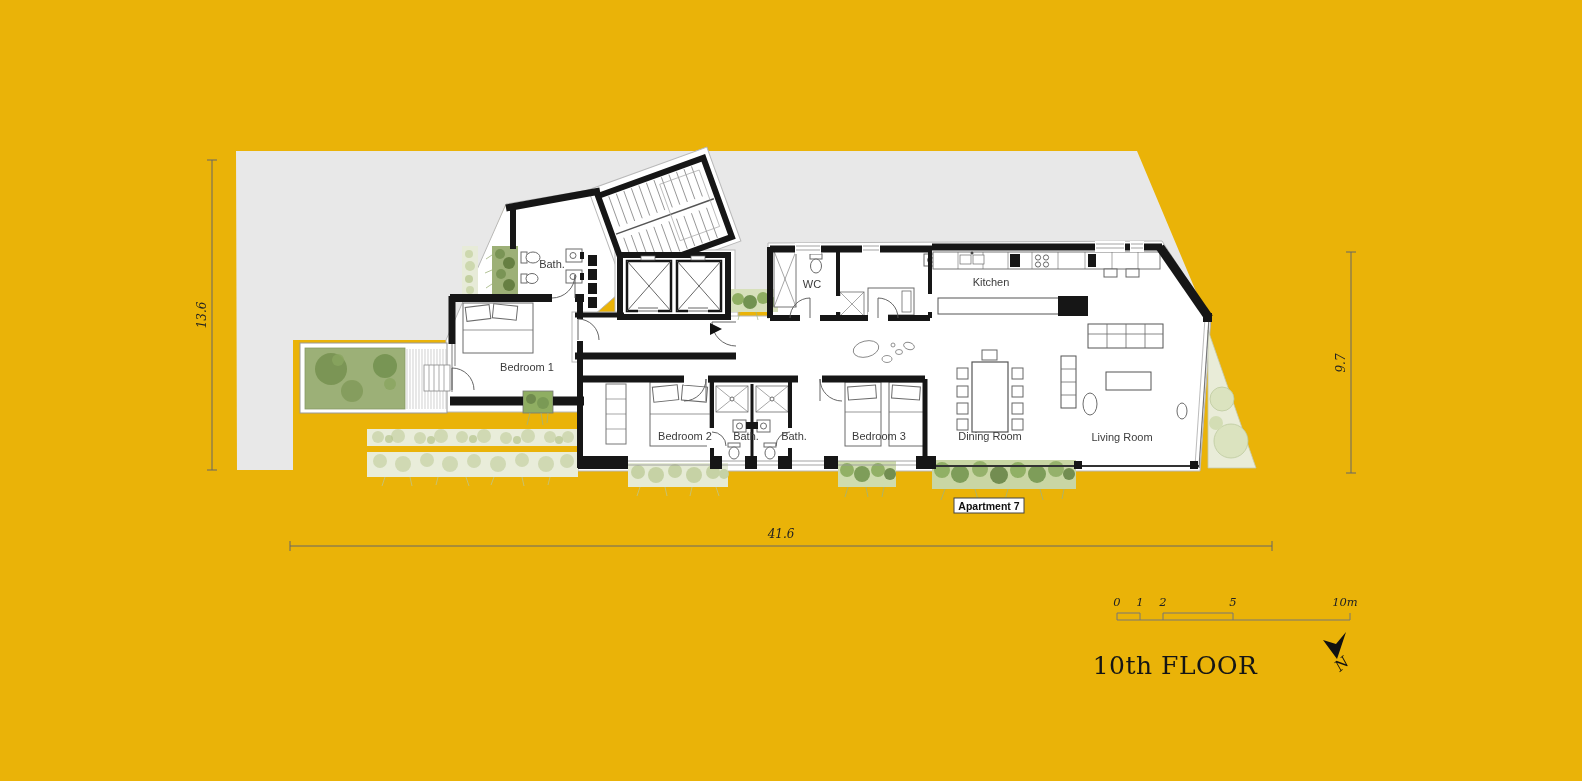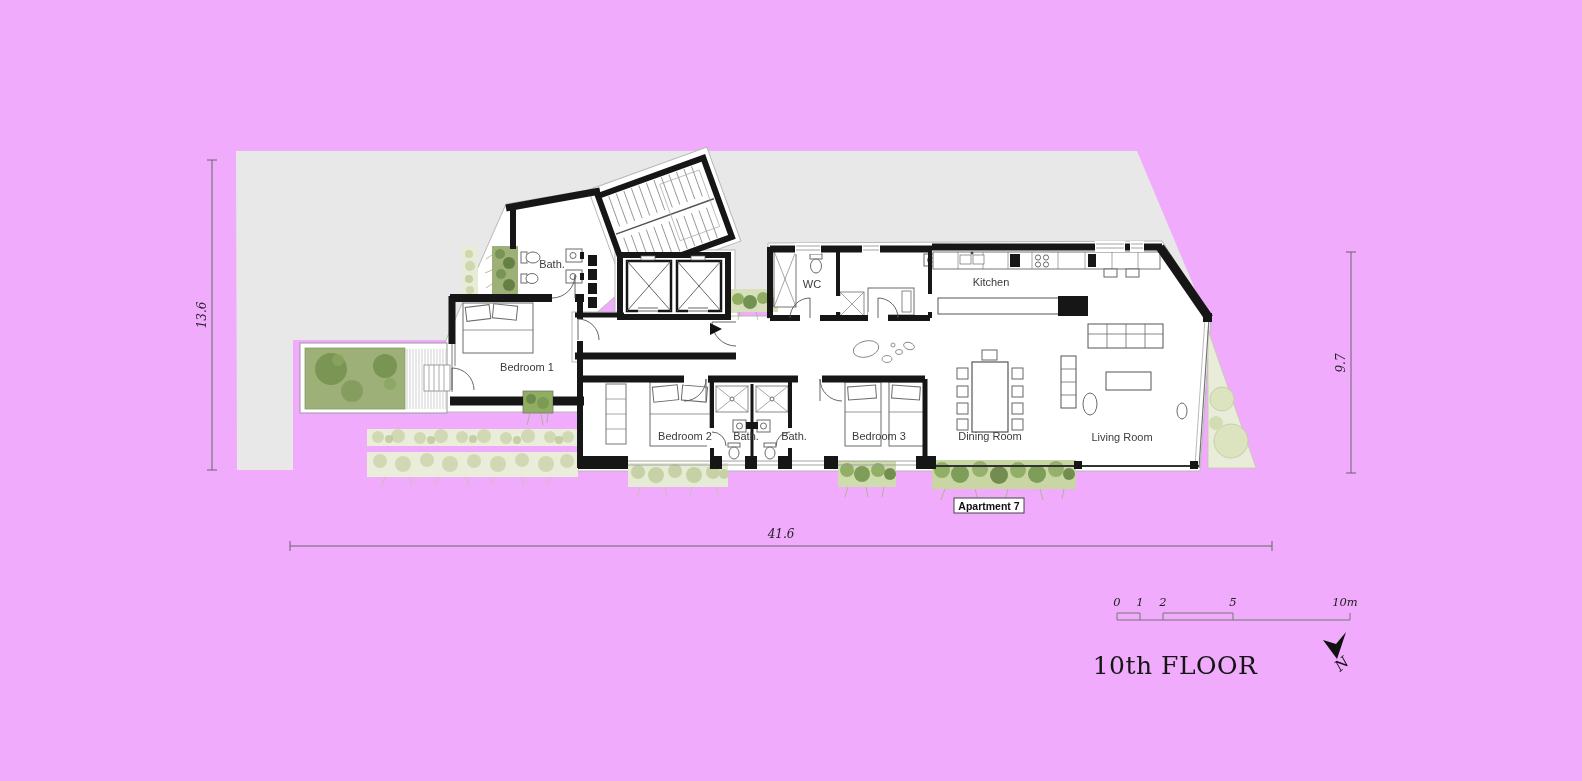--- a/index.html
+++ b/index.html
@@ -1,16 +1,16 @@
 <!DOCTYPE html>
 <html><head>
 <meta charset="utf-8">
 <style>
   html,body{margin:0;padding:0;background:#fff;}
-  .canvas{position:relative;width:1582px;height:781px;background:#f0abfc;overflow:hidden;
+  .canvas{position:relative;width:1582px;height:781px;background:#eab308;overflow:hidden;
           font-family:"Liberation Sans",sans-serif;}
   svg{display:block}
   text{user-select:none}
   .room-label{font-family:"Liberation Sans",sans-serif;font-size:11px;fill:#3b3b3b;}
   .dim-label{font-family:"DejaVu Serif",serif;font-style:italic;font-size:12px;fill:#222;}
   .scale-num{font-family:"DejaVu Serif",serif;font-style:italic;font-size:11.5px;fill:#222;}
   .title-text{font-family:"DejaVu Serif",serif;font-size:25px;fill:#151515;letter-spacing:.5px;}
   .apt-text{font-family:"Liberation Sans",sans-serif;font-size:10.5px;font-weight:bold;fill:#111;}
   .north-n{font-family:"DejaVu Serif",serif;font-style:italic;font-size:15px;fill:#111;}
 </style>

